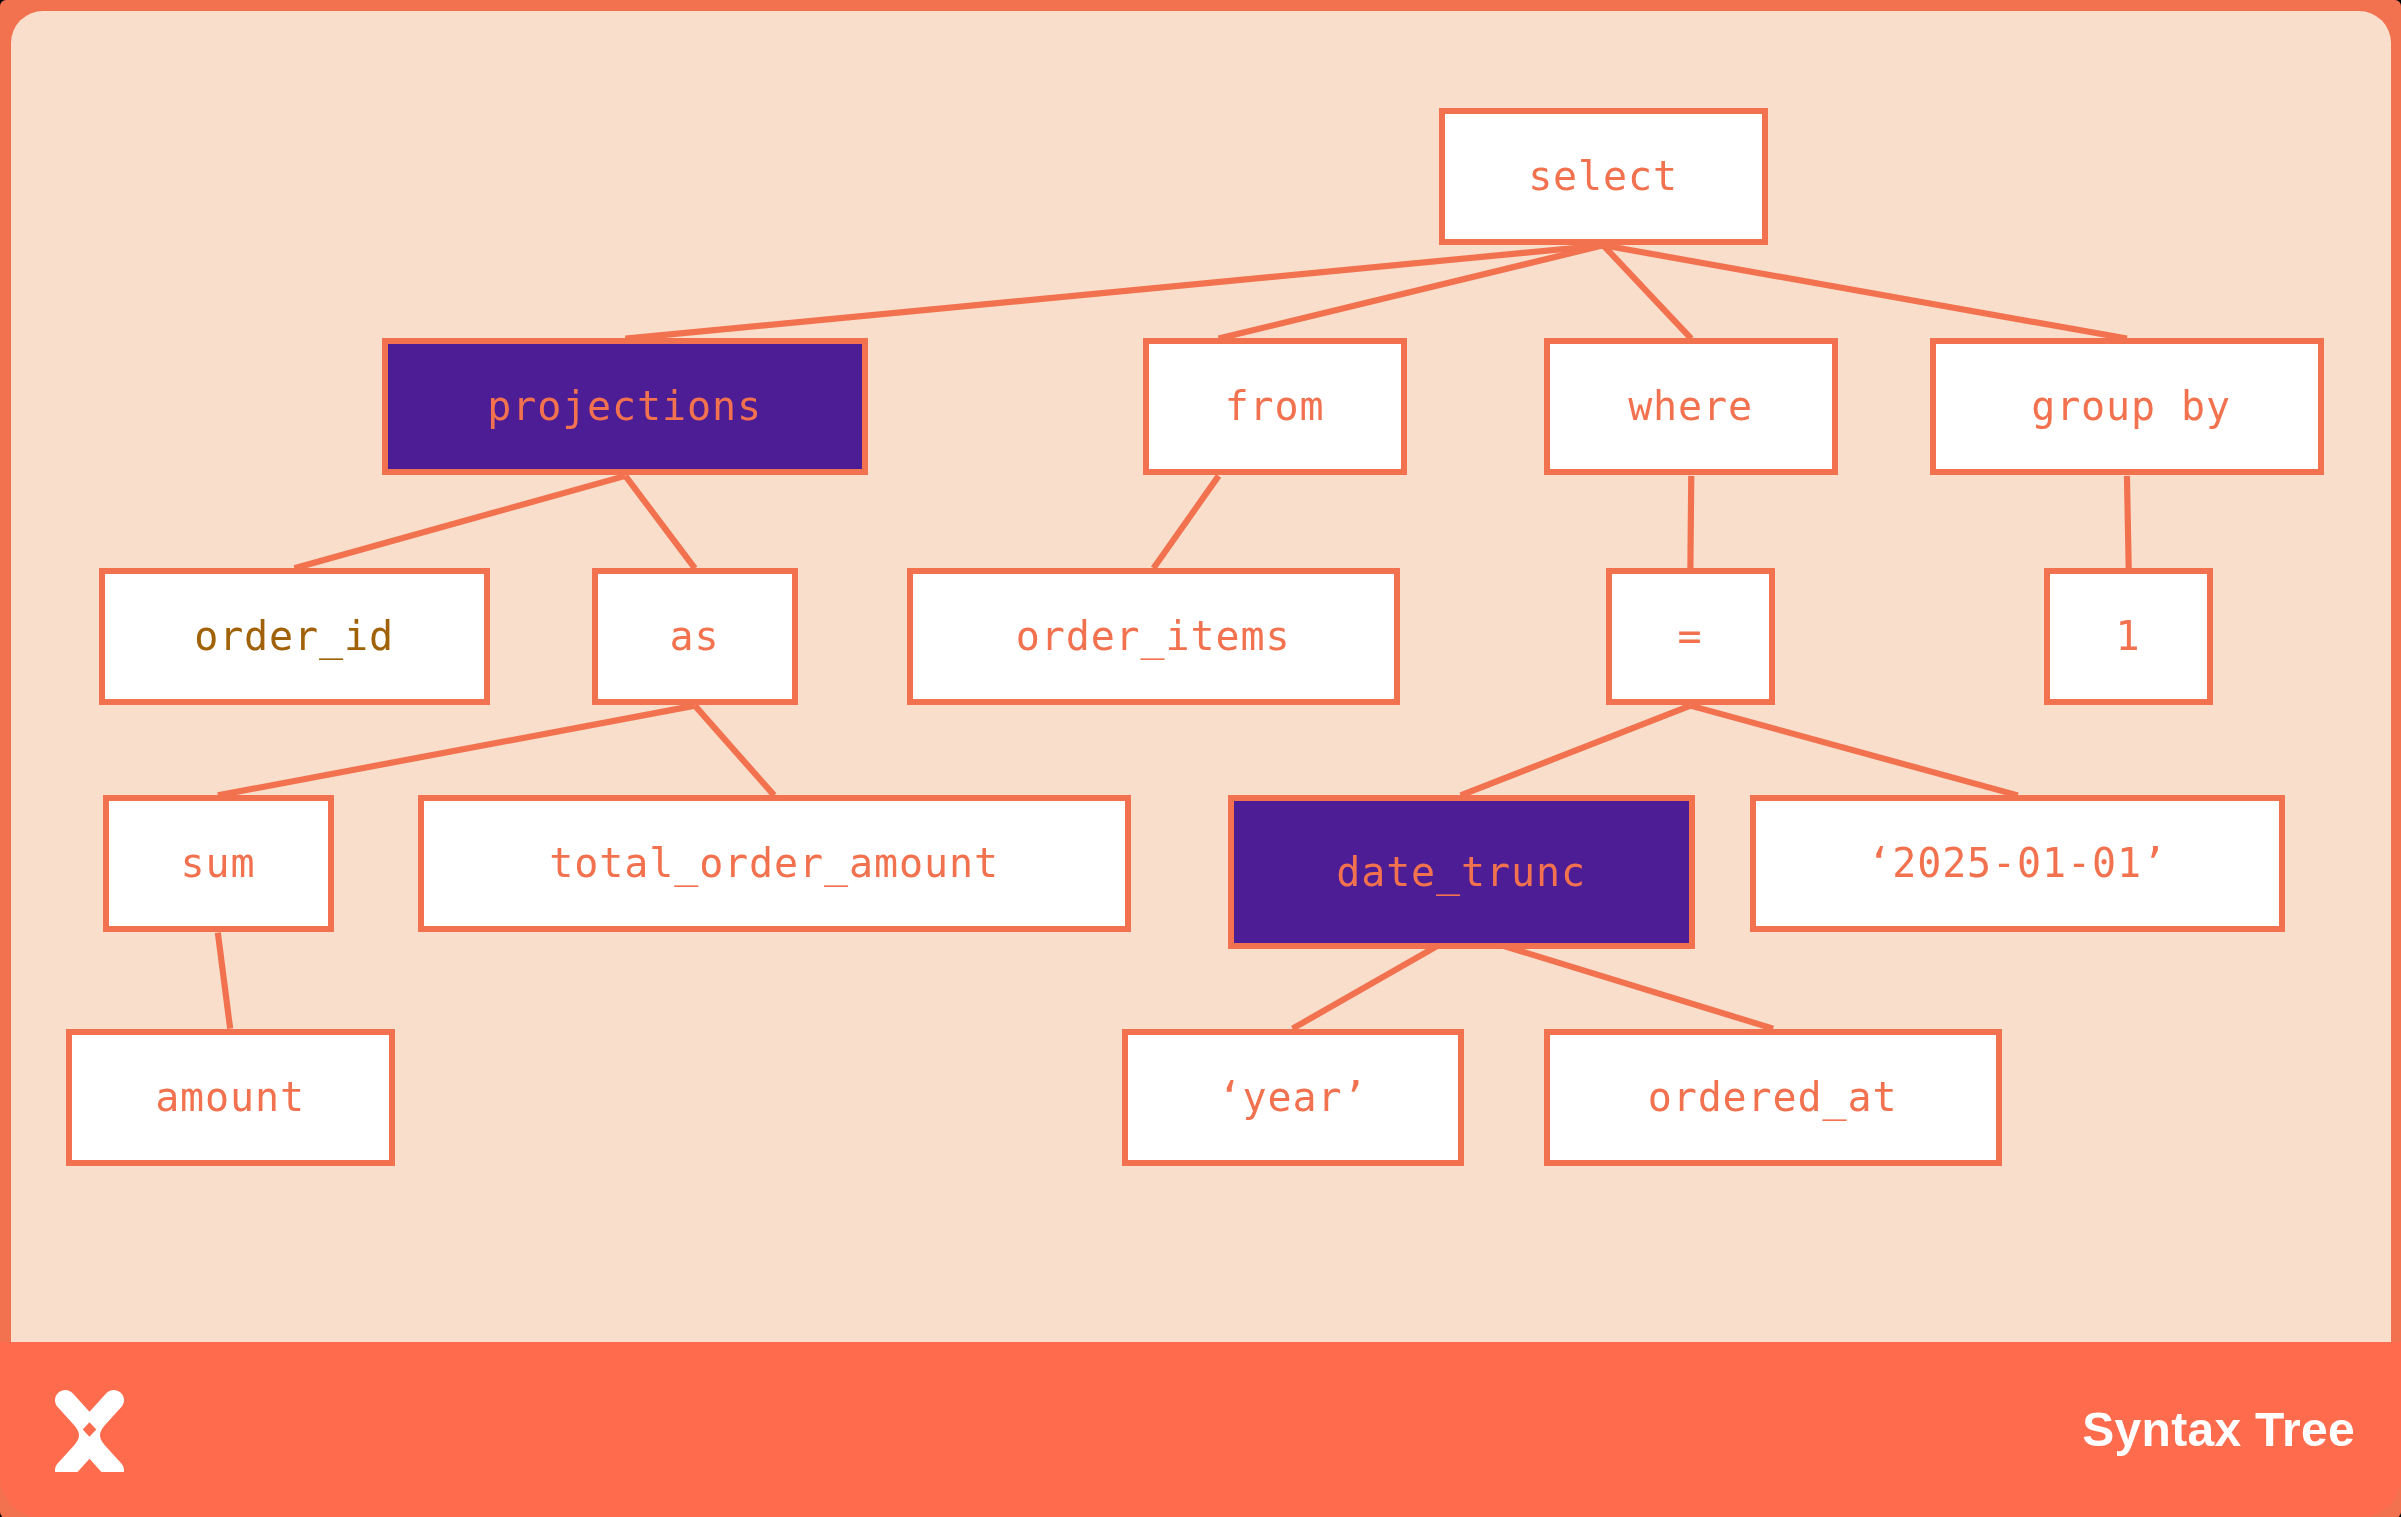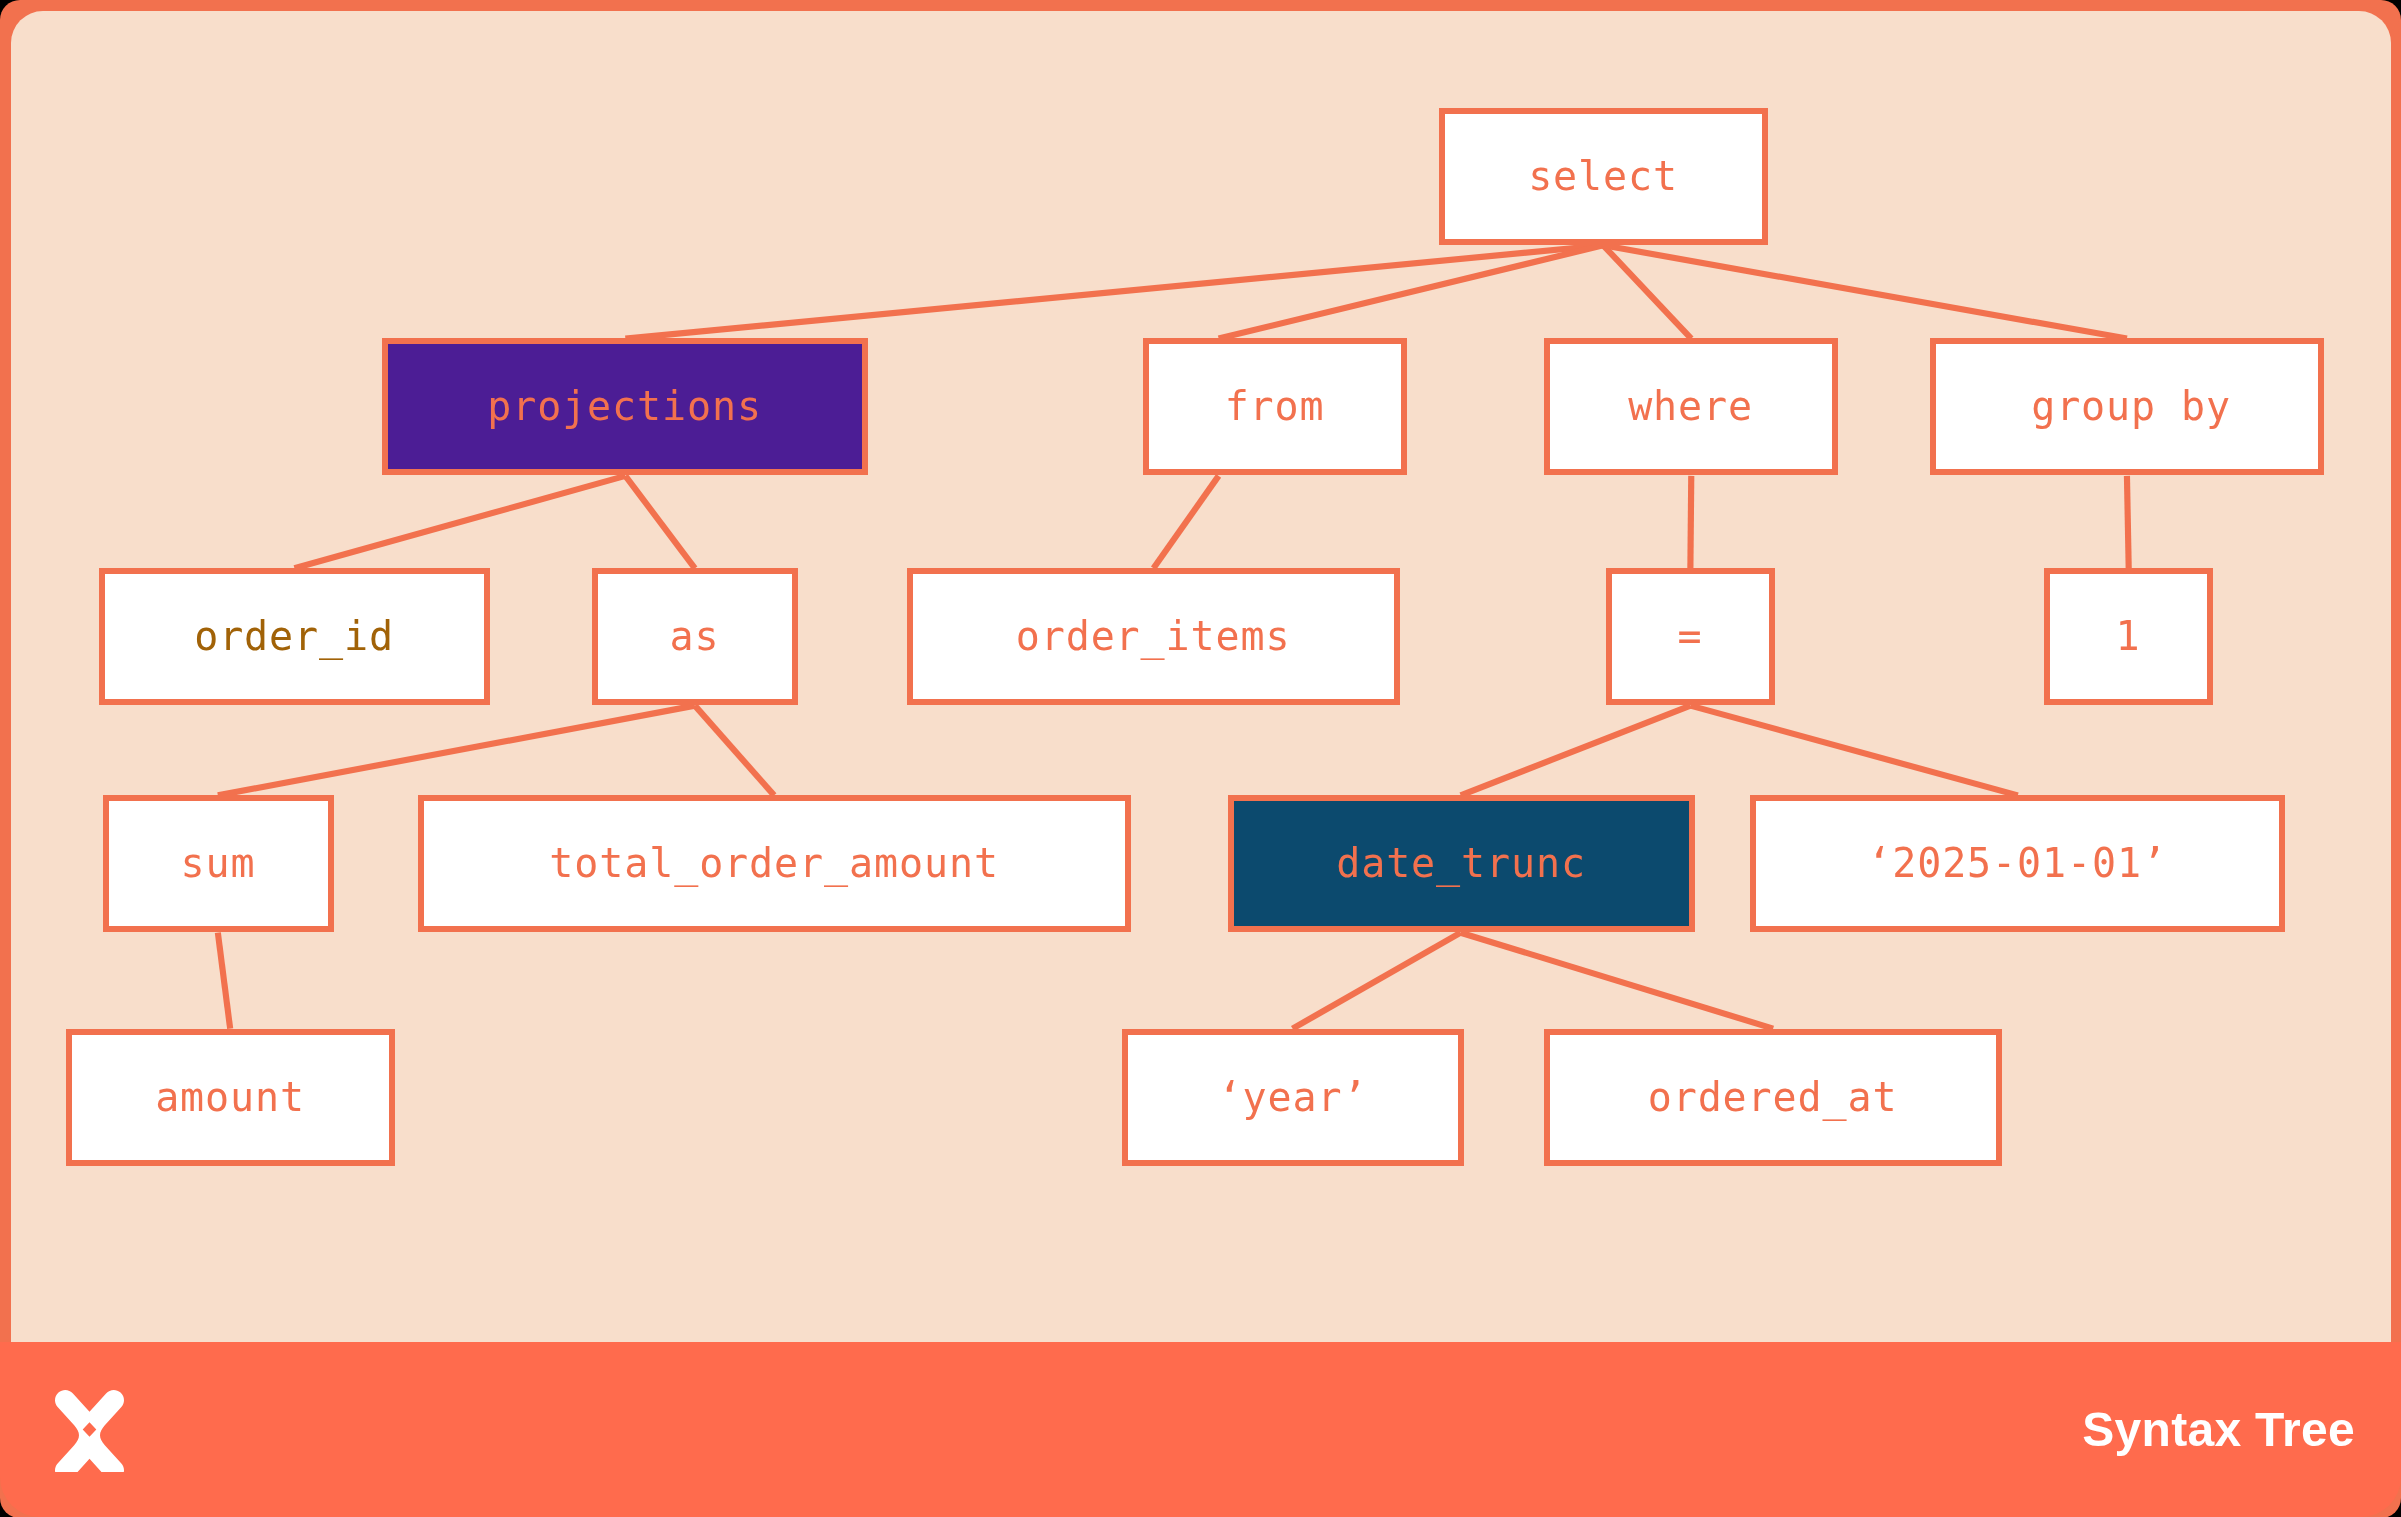--- a/index.html
+++ b/index.html
@@ -22,21 +22,21 @@
   }
 
   
   #card {
     position: absolute;
     left: 0px;
     top: 0px;
     width: 2401px;
     height: 1518px;
     box-sizing: border-box;
-    border-radius: 20px;
+    border-radius: 6px;
     background: #F2714E;
     overflow: hidden;
   }
 
   #diagram-area {
     position: absolute;
     left: 10.6px;
     top: 10.6px;
     width: 2380px;
     height: 1332px;
@@ -154,21 +154,21 @@
           </div>
           <div class="node" style="left: 2033px; top: 557px; width: 169px; height: 137px; background: rgb(255, 255, 255); border-color: rgb(242, 113, 78); color: rgb(242, 113, 78);">
             <span>1</span>
           </div>
           <div class="node" style="left: 92px; top: 784px; width: 231px; height: 137px; background: rgb(255, 255, 255); border-color: rgb(242, 113, 78); color: rgb(242, 113, 78);">
             <span>sum</span>
           </div>
           <div class="node" style="left: 407px; top: 784px; width: 713px; height: 137px; background: rgb(255, 255, 255); border-color: rgb(242, 113, 78); color: rgb(242, 113, 78);">
             <span>total_order_amount</span>
           </div>
-          <div class="node" style="left: 1217px; top: 784px; width: 467px; height: 137px; background: #0c4a6e; border-color: rgb(242, 113, 78); color: rgb(242, 113, 78);">
+          <div class="node" style="left: 1217px; top: 784px; width: 467px; height: 154px; background: #4c1d95; border-color: rgb(242, 113, 78); color: rgb(242, 113, 78);">
             <span>date_trunc</span>
           </div>
           <div class="node" style="left: 1739px; top: 784px; width: 535px; height: 137px; background: rgb(255, 255, 255); border-color: rgb(242, 113, 78); color: rgb(242, 113, 78);">
             <span>‘2025-01-01’</span>
           </div>
           <div class="node" style="left: 55px; top: 1018px; width: 329px; height: 137px; background: rgb(255, 255, 255); border-color: rgb(242, 113, 78); color: rgb(242, 113, 78);">
             <span>amount</span>
           </div>
           <div class="node" style="left: 1111px; top: 1018px; width: 342px; height: 137px; background: rgb(255, 255, 255); border-color: rgb(242, 113, 78); color: rgb(242, 113, 78);">
             <span>‘year’</span>

